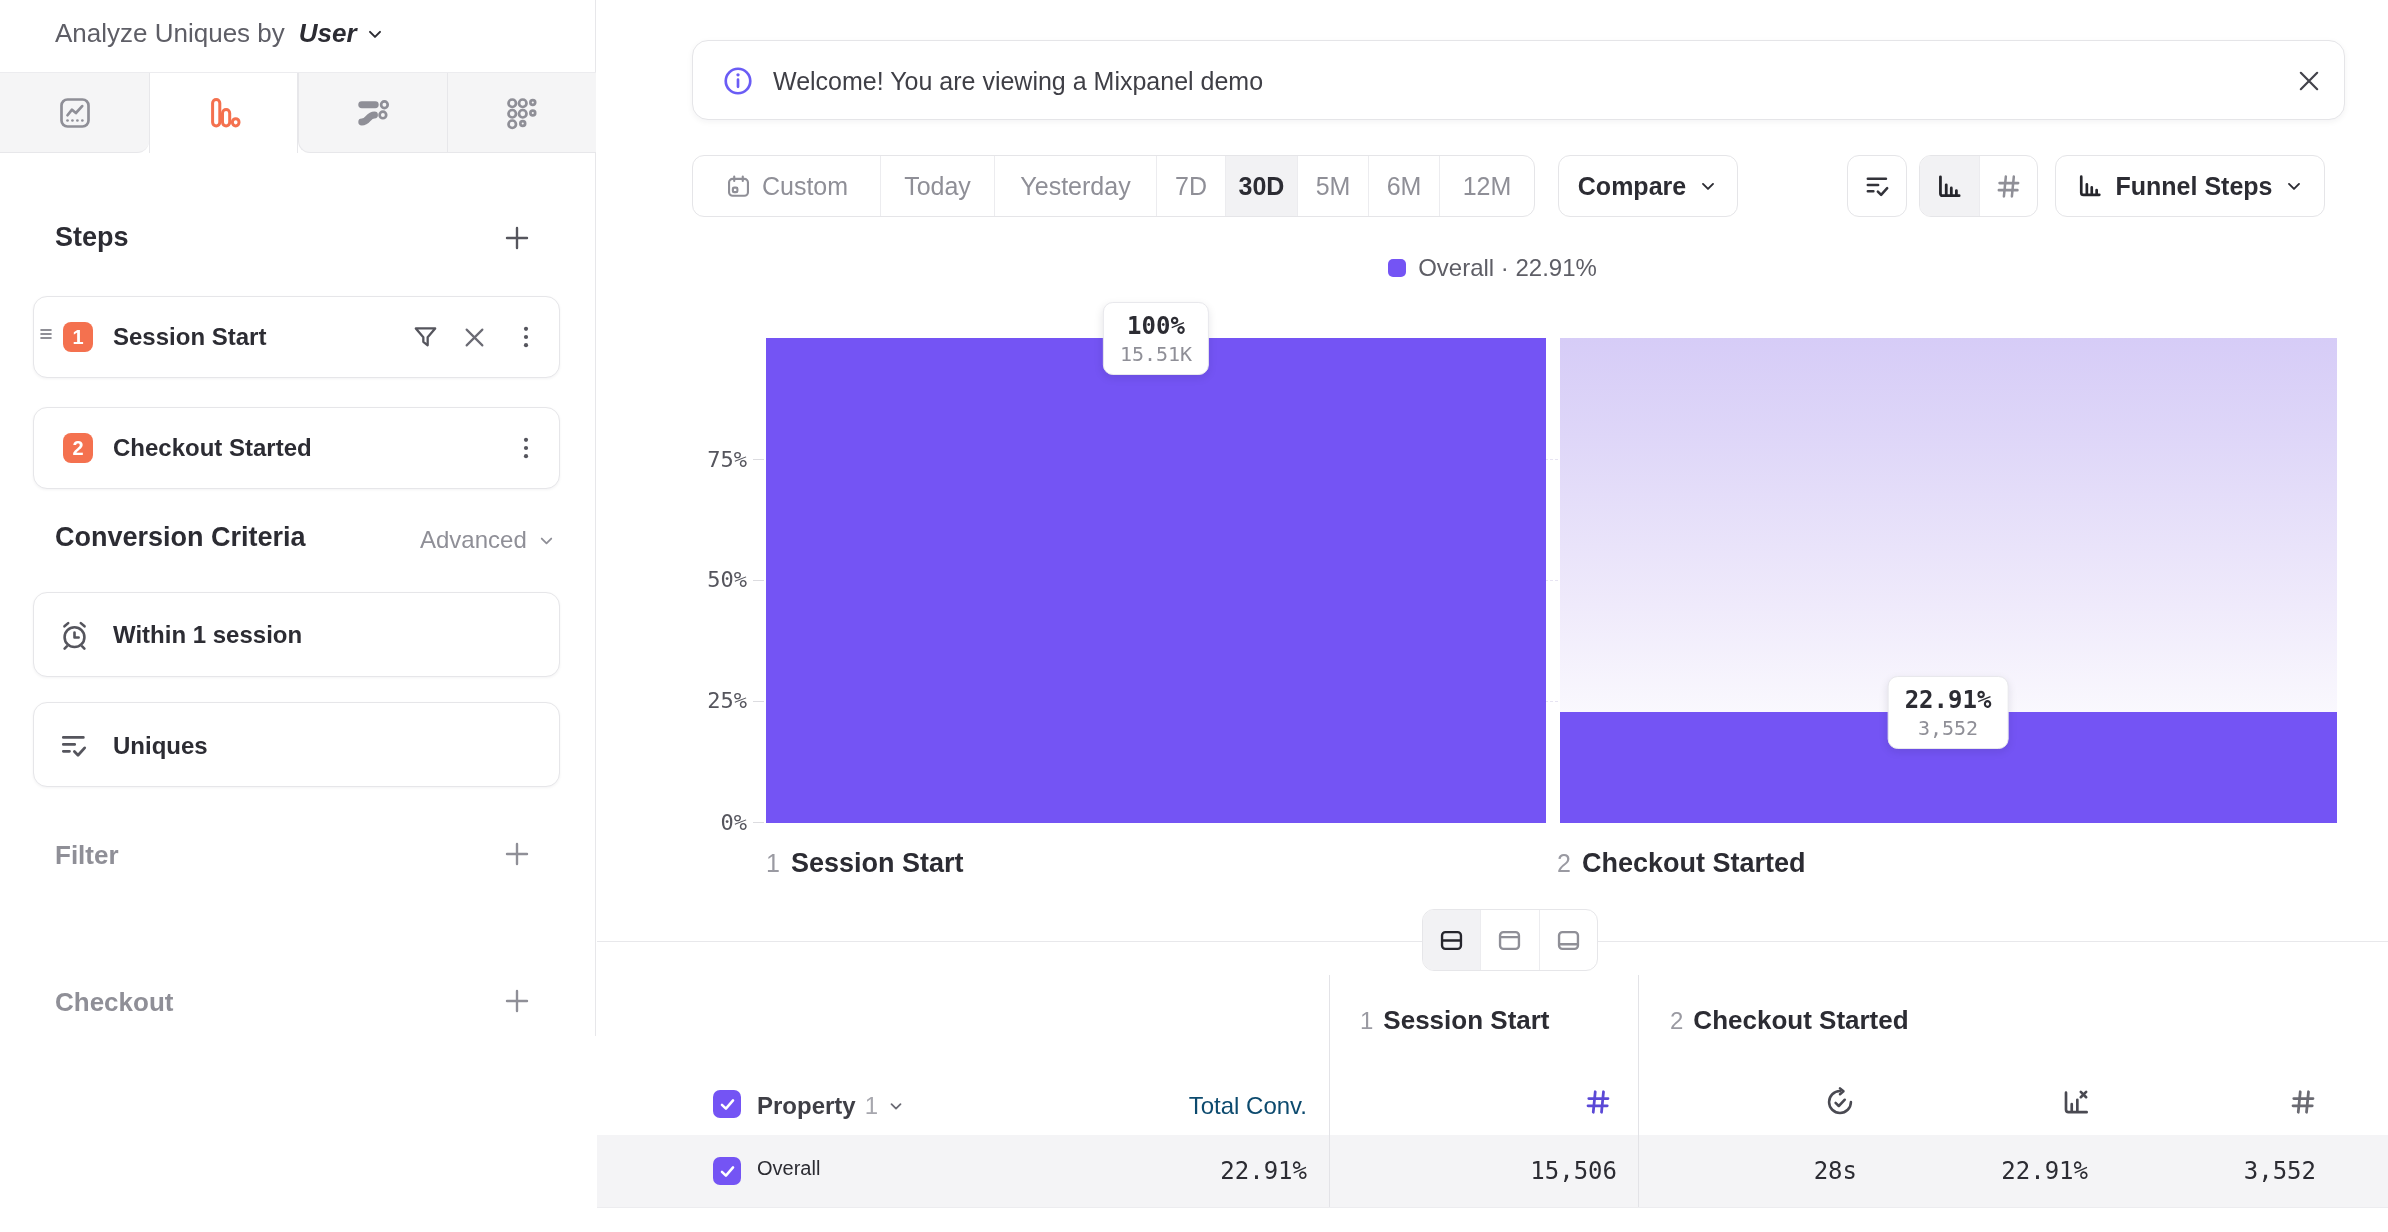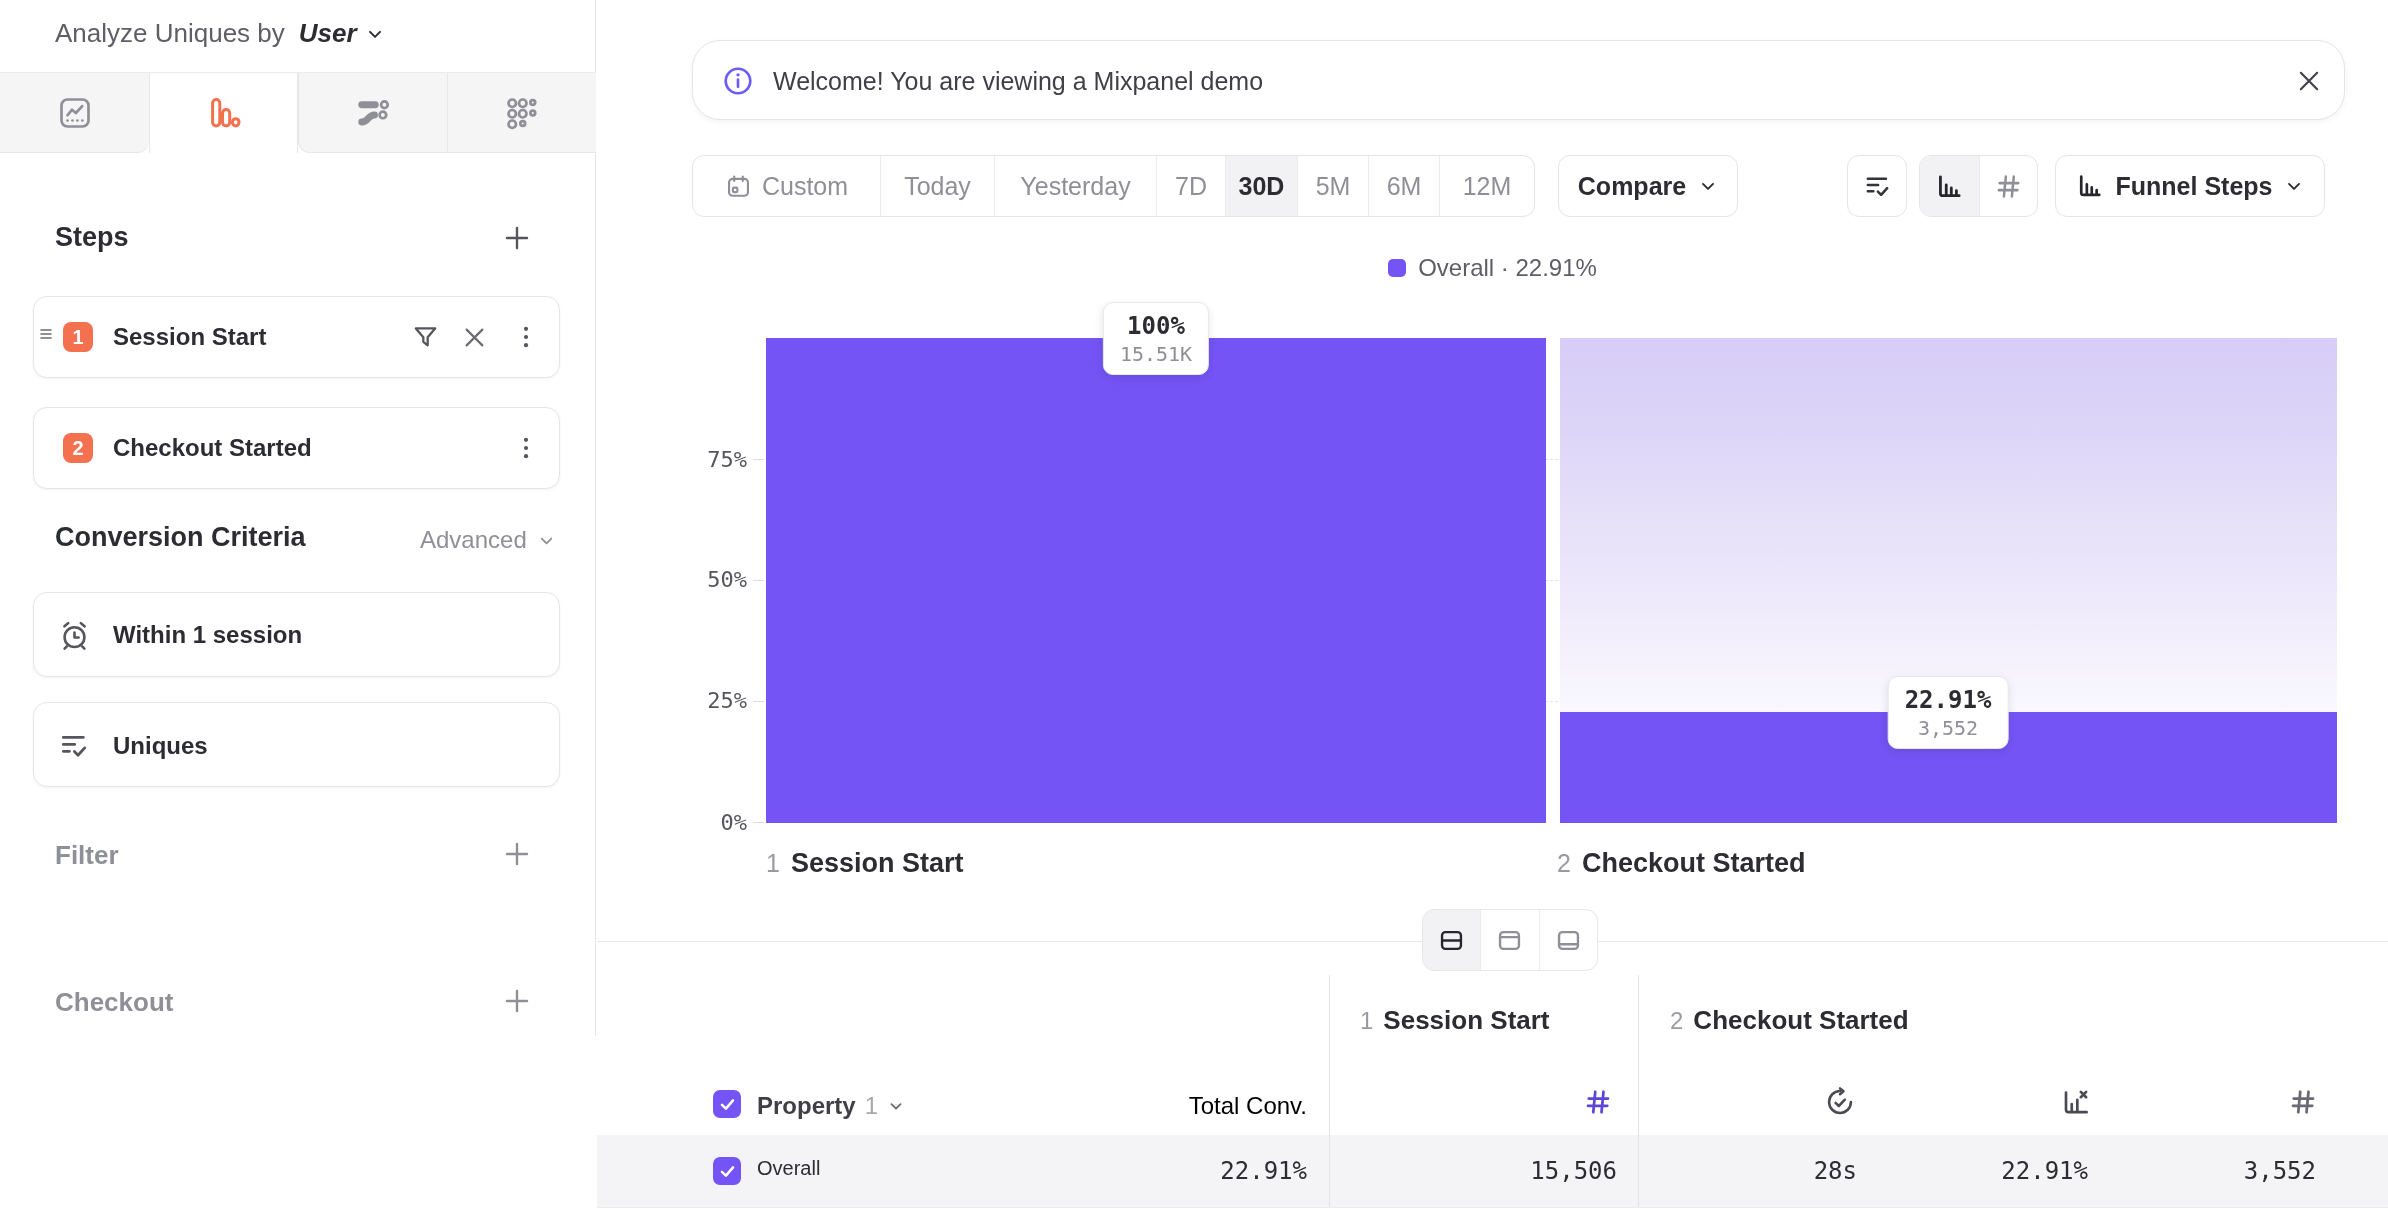--- a/index.html
+++ b/index.html
@@ -17,21 +17,21 @@
   .tab.r-br{border-bottom-right-radius:12px;}
   .tab.r-bl{border-bottom-left-radius:12px;}
   .sec-title{font-size:27px;font-weight:700;color:#2c2c33;}
   .sec-title.muted{color:#8f8f97;font-weight:600;font-size:26px;}
   .plus-btn{position:absolute;width:32px;height:32px;color:#6e6e77;cursor:pointer;display:flex;align-items:center;justify-content:center;}
   .card{position:absolute;left:33px;width:527px;background:#fff;border:1px solid #e6e6e9;border-radius:14px;box-shadow:0 1px 3px rgba(20,20,40,.05);box-sizing:border-box;}
   .badge{position:absolute;width:30px;height:30px;border-radius:8px;background:#f4714f;color:#fff;font-size:20px;font-weight:700;display:flex;align-items:center;justify-content:center;}
   .card-label{position:absolute;left:112px;font-size:24px;font-weight:600;color:#2c2c33;white-space:nowrap;}
   .icon-btn{position:absolute;color:#55555d;cursor:pointer;display:flex;align-items:center;justify-content:center;}
   
-  .banner{position:absolute;left:692px;top:40px;width:1653px;height:80px;background:#fff;border:1px solid #e5e5e8;border-radius:28px;box-shadow:0 2px 6px rgba(20,20,40,.05);box-sizing:border-box;}
+  .banner{position:absolute;left:692px;top:40px;width:1653px;height:80px;background:#fff;border:1px solid #e5e5e8;border-radius:16px;box-shadow:0 2px 6px rgba(20,20,40,.05);box-sizing:border-box;}
   .banner-text{position:absolute;left:80px;top:26px;font-size:25px;color:#3f3f46;}
   .seg{position:absolute;left:692px;top:155px;height:62px;display:flex;border:1px solid #e5e5e8;border-radius:12px;overflow:hidden;box-sizing:border-box;background:#fff;}
   .seg-cell{display:flex;align-items:center;justify-content:center;gap:10px;font-size:25px;color:#8f8f97;cursor:pointer;box-sizing:border-box;height:100%;}
   .seg-cell + .seg-cell{border-left:1px solid #ececef;}
   .seg-cell.selected{background:#f2f2f4;color:#2c2c33;font-weight:700;}
   .btn{position:absolute;top:155px;height:62px;border:1px solid #e5e5e8;border-radius:12px;background:#fff;display:flex;align-items:center;justify-content:center;gap:12px;font-size:25px;color:#2c2c33;font-weight:600;cursor:pointer;box-sizing:border-box;}
   .legend-row{position:absolute;left:597px;top:254px;width:1791px;display:flex;align-items:center;justify-content:center;gap:12px;}
   .legend-swatch{width:18px;height:18px;border-radius:5px;background:#7454f4;}
   .legend-label{font-size:24px;color:#5e5e66;}
   .ylab{position:absolute;left:667px;width:80px;text-align:right;font-family:"DejaVu Sans Mono",monospace;font-size:22px;color:#55555d;line-height:28px;}
@@ -419,21 +419,21 @@
     </div>
     <div class="abs" style="left:757px;top:1092px;display:flex;align-items:center;gap:9px;cursor:pointer;z-index:6;">
       <span style="font-size:24px;color:#3f3f46;font-weight:600;">Property</span>
       <span style="font-size:24px;color:#a7a7ae;">1</span>
       <span>
         <svg width="18" height="18" viewBox="0 0 24 24" fill="none" stroke="#6b6b74" stroke-width="2.4" stroke-linecap="round" stroke-linejoin="round">
             <polyline points="6,9.5 12,15.5 18,9.5"></polyline>
           </svg>
       </span>
     </div>
-    <div class="hdr-text" style="left:1057px;top:1092px;width:250px;text-align:right;color:#000000;">Total Conv.</div>
+    <div class="hdr-text" style="left:1057px;top:1092px;width:250px;text-align:right;color:#0c4a6e;">Total Conv.</div>
 
     <span class="abs" style="left:1583px;top:1087px;z-index:6;">
       <svg width="30" height="30" viewBox="0 0 24 24" fill="none" stroke="#5b49d6" stroke-width="2.2" stroke-linecap="round">
           <path d="M9.8 3.8 L8.2 20.2 M16.4 3.8 L14.8 20.2 M4.6 9.2 H20 M4 15 H19.4"></path>
         </svg>
     </span>
     <span class="abs" style="left:1824px;top:1086px;z-index:6;">
       <svg width="32" height="32" viewBox="0 0 24 24" fill="none" stroke="#4a4a52" stroke-width="1.9" stroke-linecap="round" stroke-linejoin="round">
         <path d="M20.2 12 A8.2 8.2 0 1 1 12 3.8"></path>
         <path d="M12 1.8 L14.6 4 L12 6.2"></path>

